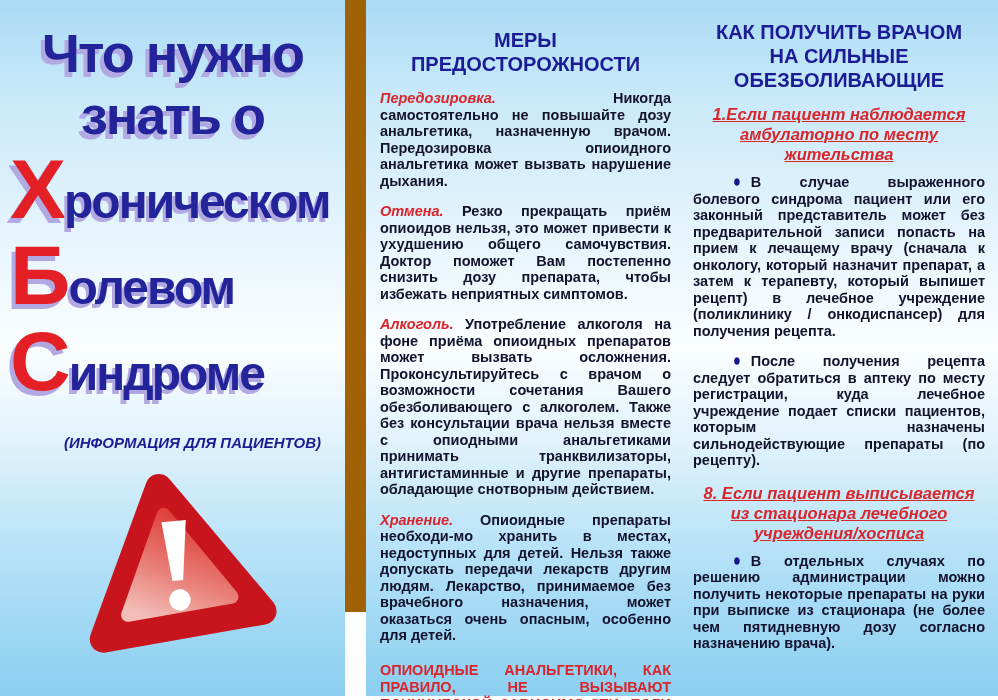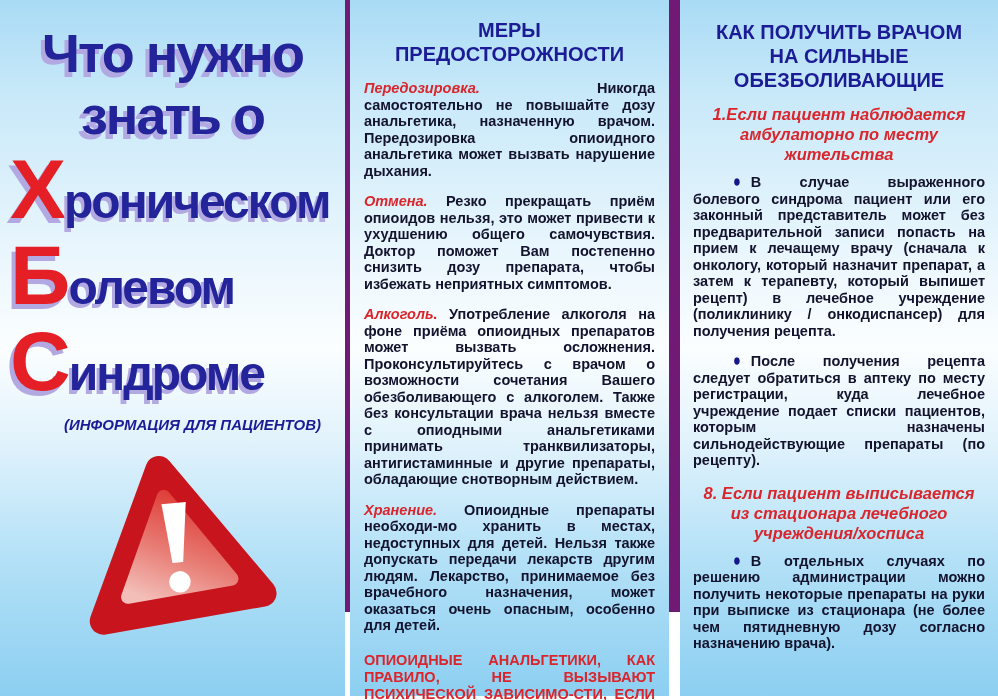--- a/index.html
+++ b/index.html
@@ -2,51 +2,51 @@
 <html lang="ru"><head>
 <meta charset="utf-8">
 <style>
   html,body{margin:0;padding:0;}
   body{
     width:998px;height:700px;overflow:hidden;
     background:#ffffff;
     font-family:"Liberation Sans","DejaVu Sans",sans-serif;
     -webkit-font-smoothing:antialiased;
   }
-  .page{position:relative;width:998px;height:612px;background:#701a75;}
+  .page{position:relative;width:998px;height:612px;background:#a16207;}
   .panel{
     position:absolute;top:0;height:696px;
     background:linear-gradient(180deg,
       #a9dbf5 0%,#c9e9f9 14%,#e9f6fd 36%,#fbfeff 50%,
       #e2f3fc 63%,#b4e1f7 80%,#8ccff1 100%);
     box-sizing:border-box;
   }
   .panel-left{left:0;width:345px;}
-  .panel-mid{left:350px;width:319px;padding:14px 14px 0 14px;}
+  .panel-mid{left:366px;width:319px;padding:24px 14px 0 14px;}
   .panel-right{left:680px;width:318px;padding:14px 13px 0 13px;}
 
   
   .title-line{
     text-align:center;font-weight:800;font-size:54px;line-height:62px;
     color:#23239a;letter-spacing:-2px;
     text-shadow:-4px 5px 0 #b3a9e2;
     white-space:nowrap;
   }
   .title-line.first{margin-top:22px;}
   .word-line{padding-left:10px;white-space:nowrap;height:86px;}
   .word-line .initial{
     color:#e42026;font-weight:800;font-size:84px;line-height:86px;
     letter-spacing:-2px;text-shadow:-4px 5px 0 #b3a9e2;
   }
   .word-line .rest{
     color:#23239a;font-weight:800;font-size:48px;line-height:86px;
     letter-spacing:-2px;text-shadow:-3px 4px 0 #b3a9e2;
   }
   .subtitle{
-    margin-top:12px;text-align:center;
+    margin-top:30px;text-align:center;
     color:#1b1b96;font-weight:700;font-style:italic;font-size:15px;padding-left:40px;
   }
   .triangle-wrap{margin-top:14px;text-align:center;}
 
   
   .heading{
     text-align:center;color:#1b1b96;font-weight:800;
     font-size:20px;line-height:24px;letter-spacing:0;
   }
   .body-p{
@@ -58,21 +58,21 @@
   .red-block{
     margin-top:18px;
     color:#d9252b;font-weight:800;font-size:14.5px;line-height:17px;
     text-align:justify;text-align-last:left;
   }
 
   
   .sub-red{
     margin:12px 6px 10px 6px;text-align:center;
     color:#d9252b;font-weight:800;font-style:italic;
-    font-size:16.5px;line-height:20px;
+    font-size:16.5px;line-height:20px;text-decoration:underline;
   }
   .bullet-p{text-indent:20px;}
   .dot{
     color:#15158c;font-size:13px;vertical-align:1px;
     display:inline-block;transform:scaleY(1.35);
     margin-right:10px;
   }
   .bang-p{margin-top:4px;}
   .bang{
     color:#d9252b;font-weight:800;font-size:32px;line-height:0;

